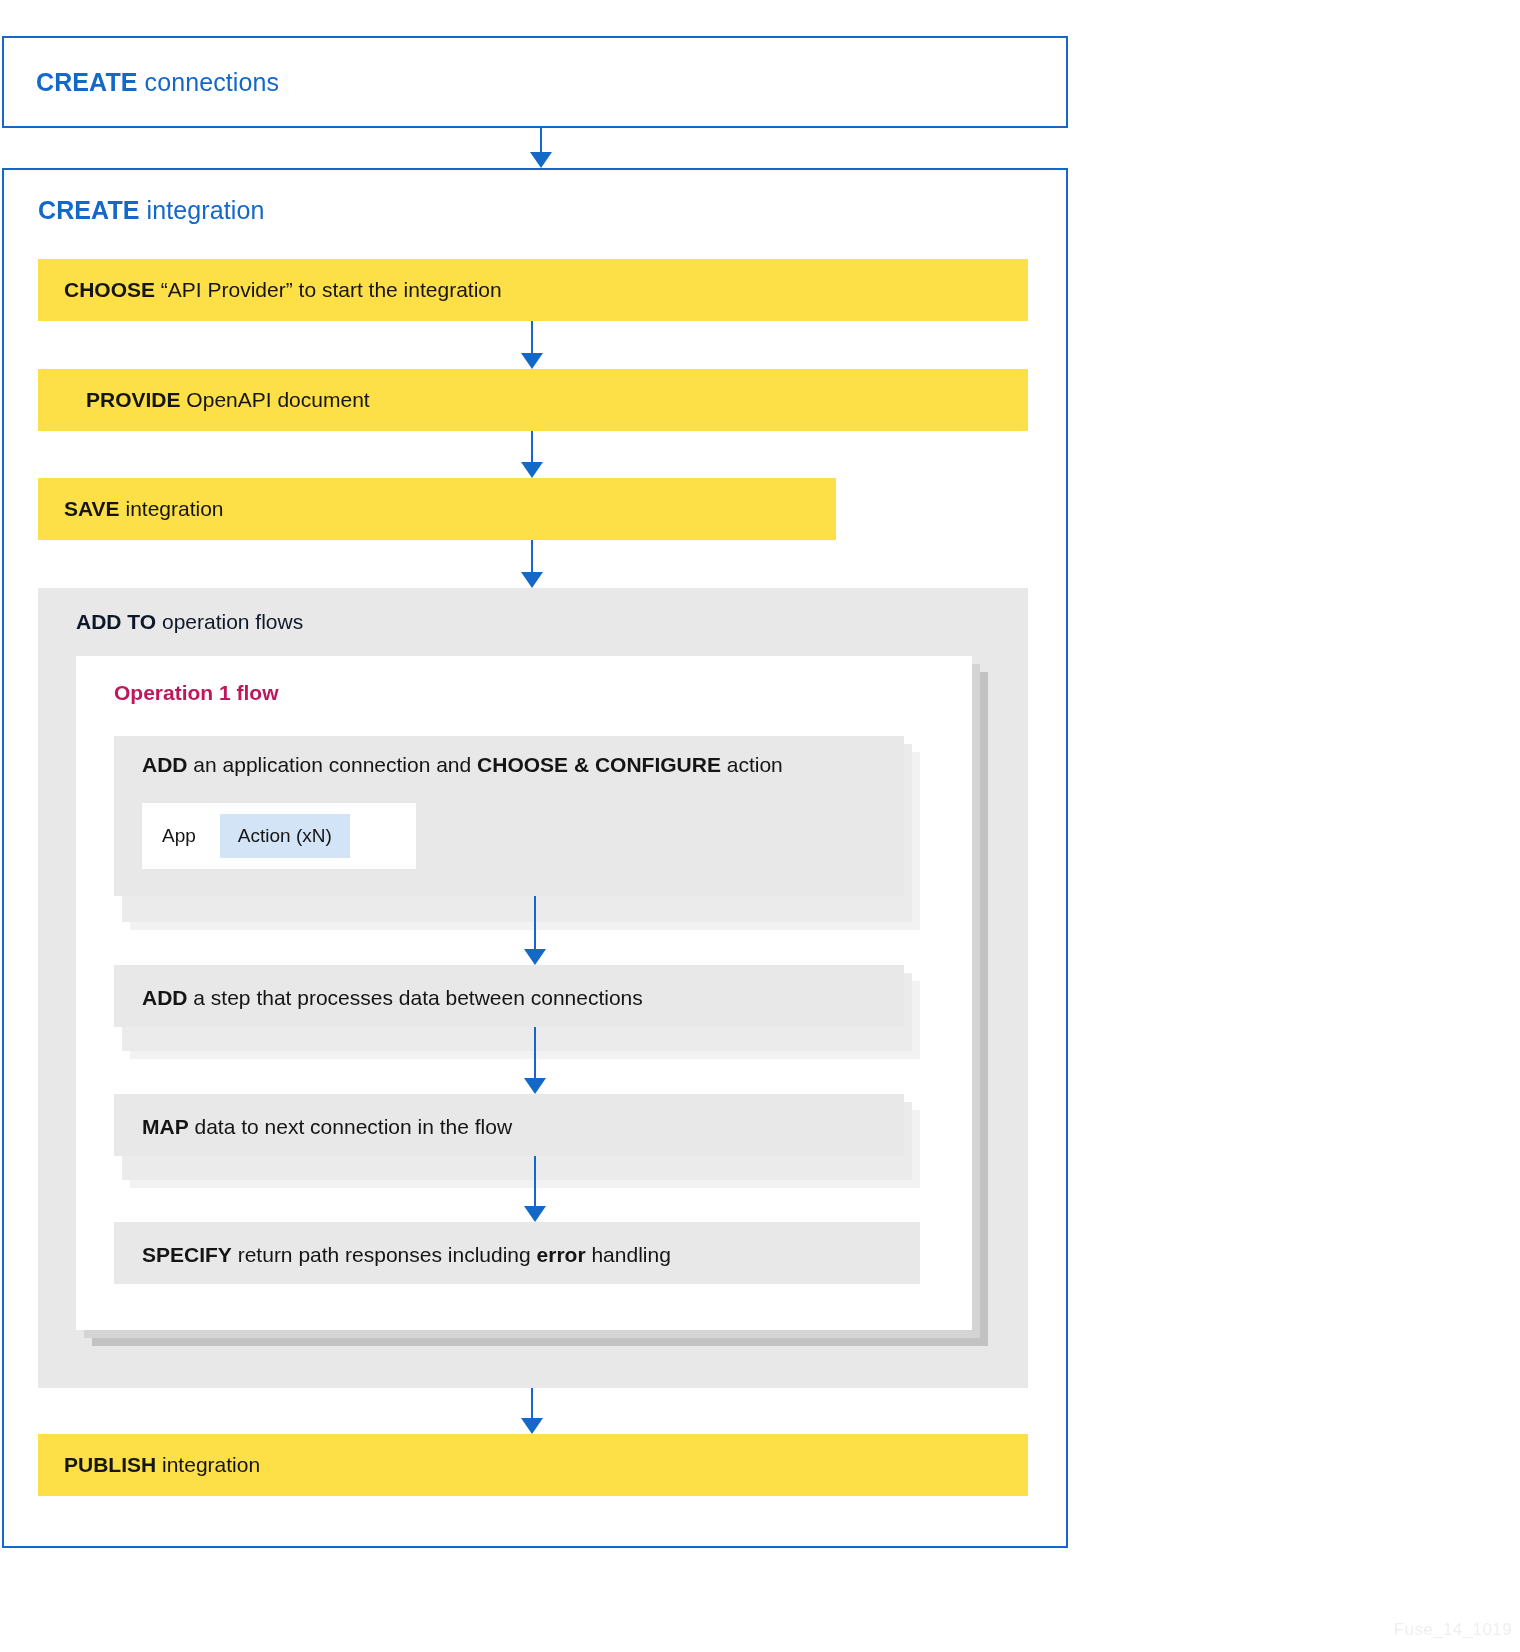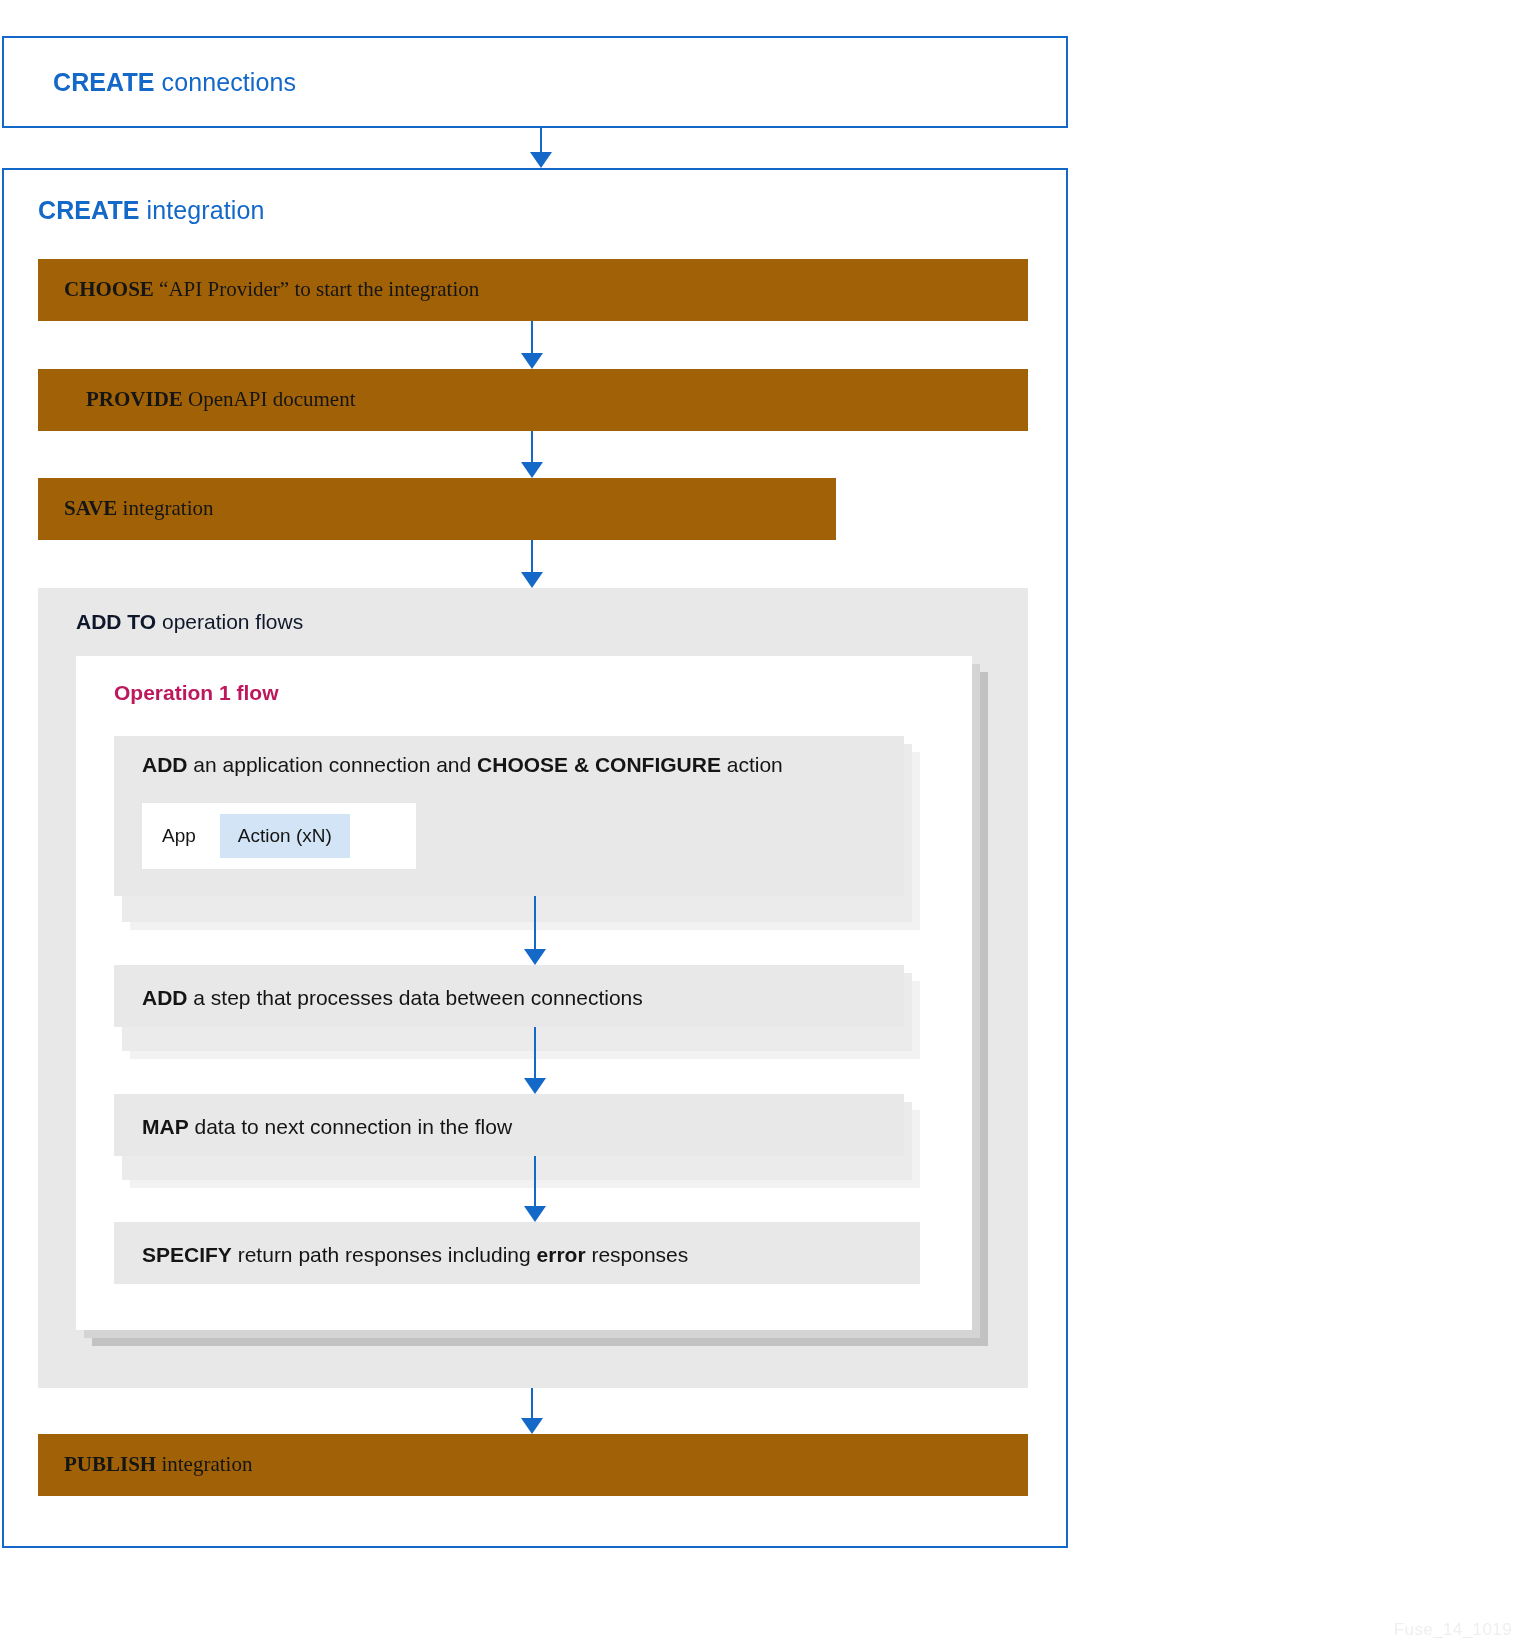--- a/index.html
+++ b/index.html
@@ -47,30 +47,29 @@
     color: #1468c8;
     font-weight: 400;
     white-space: nowrap;
     letter-spacing: 0.1px;
   }
   .blue-heading b {
     font-weight: 700;
     color: #1468c8;
   }
 
-  #create-connections-heading { left: 53px; top: 68px; }
+  #create-connections-heading { left: 36px; top: 68px; }
   #create-integration-heading { left: 38px; top: 196px; }
 
   
   .step-bar {
     position: absolute;
-    background: #a16207;
+    background: #fde047;
     display: flex;
     align-items: center;
-    font-family: Liberation Serif, serif;
   }
   .step-text {
     font-size: 21px;
     color: #151515;
     font-weight: 400;
     padding-left: 26px;
     white-space: nowrap;
     line-height: 1.2;
   }
   .step-text b { font-weight: 700; }
@@ -385,21 +384,21 @@
 
   <div class="arrow" id="arrow-i3">
     <div class="shaft"></div>
     <div class="head"></div>
   </div>
 
   <div class="inner-step" id="inner-specify">
     <div class="layer lay-front"></div>
   </div>
   <div class="inner-step-text" id="inner-specify-text">
-    <b>SPECIFY</b><span> return path responses including </span><b>error</b><span> responses</span>
+    <b>SPECIFY</b><span> return path responses including </span><b>error</b><span> handling</span>
   </div>
 
   <div class="arrow" id="arrow-publish">
     <div class="shaft"></div>
     <div class="head"></div>
   </div>
 
   <div class="step-bar" id="step-publish">
     <div class="step-text">
       <b>PUBLISH</b><span> integration</span>

